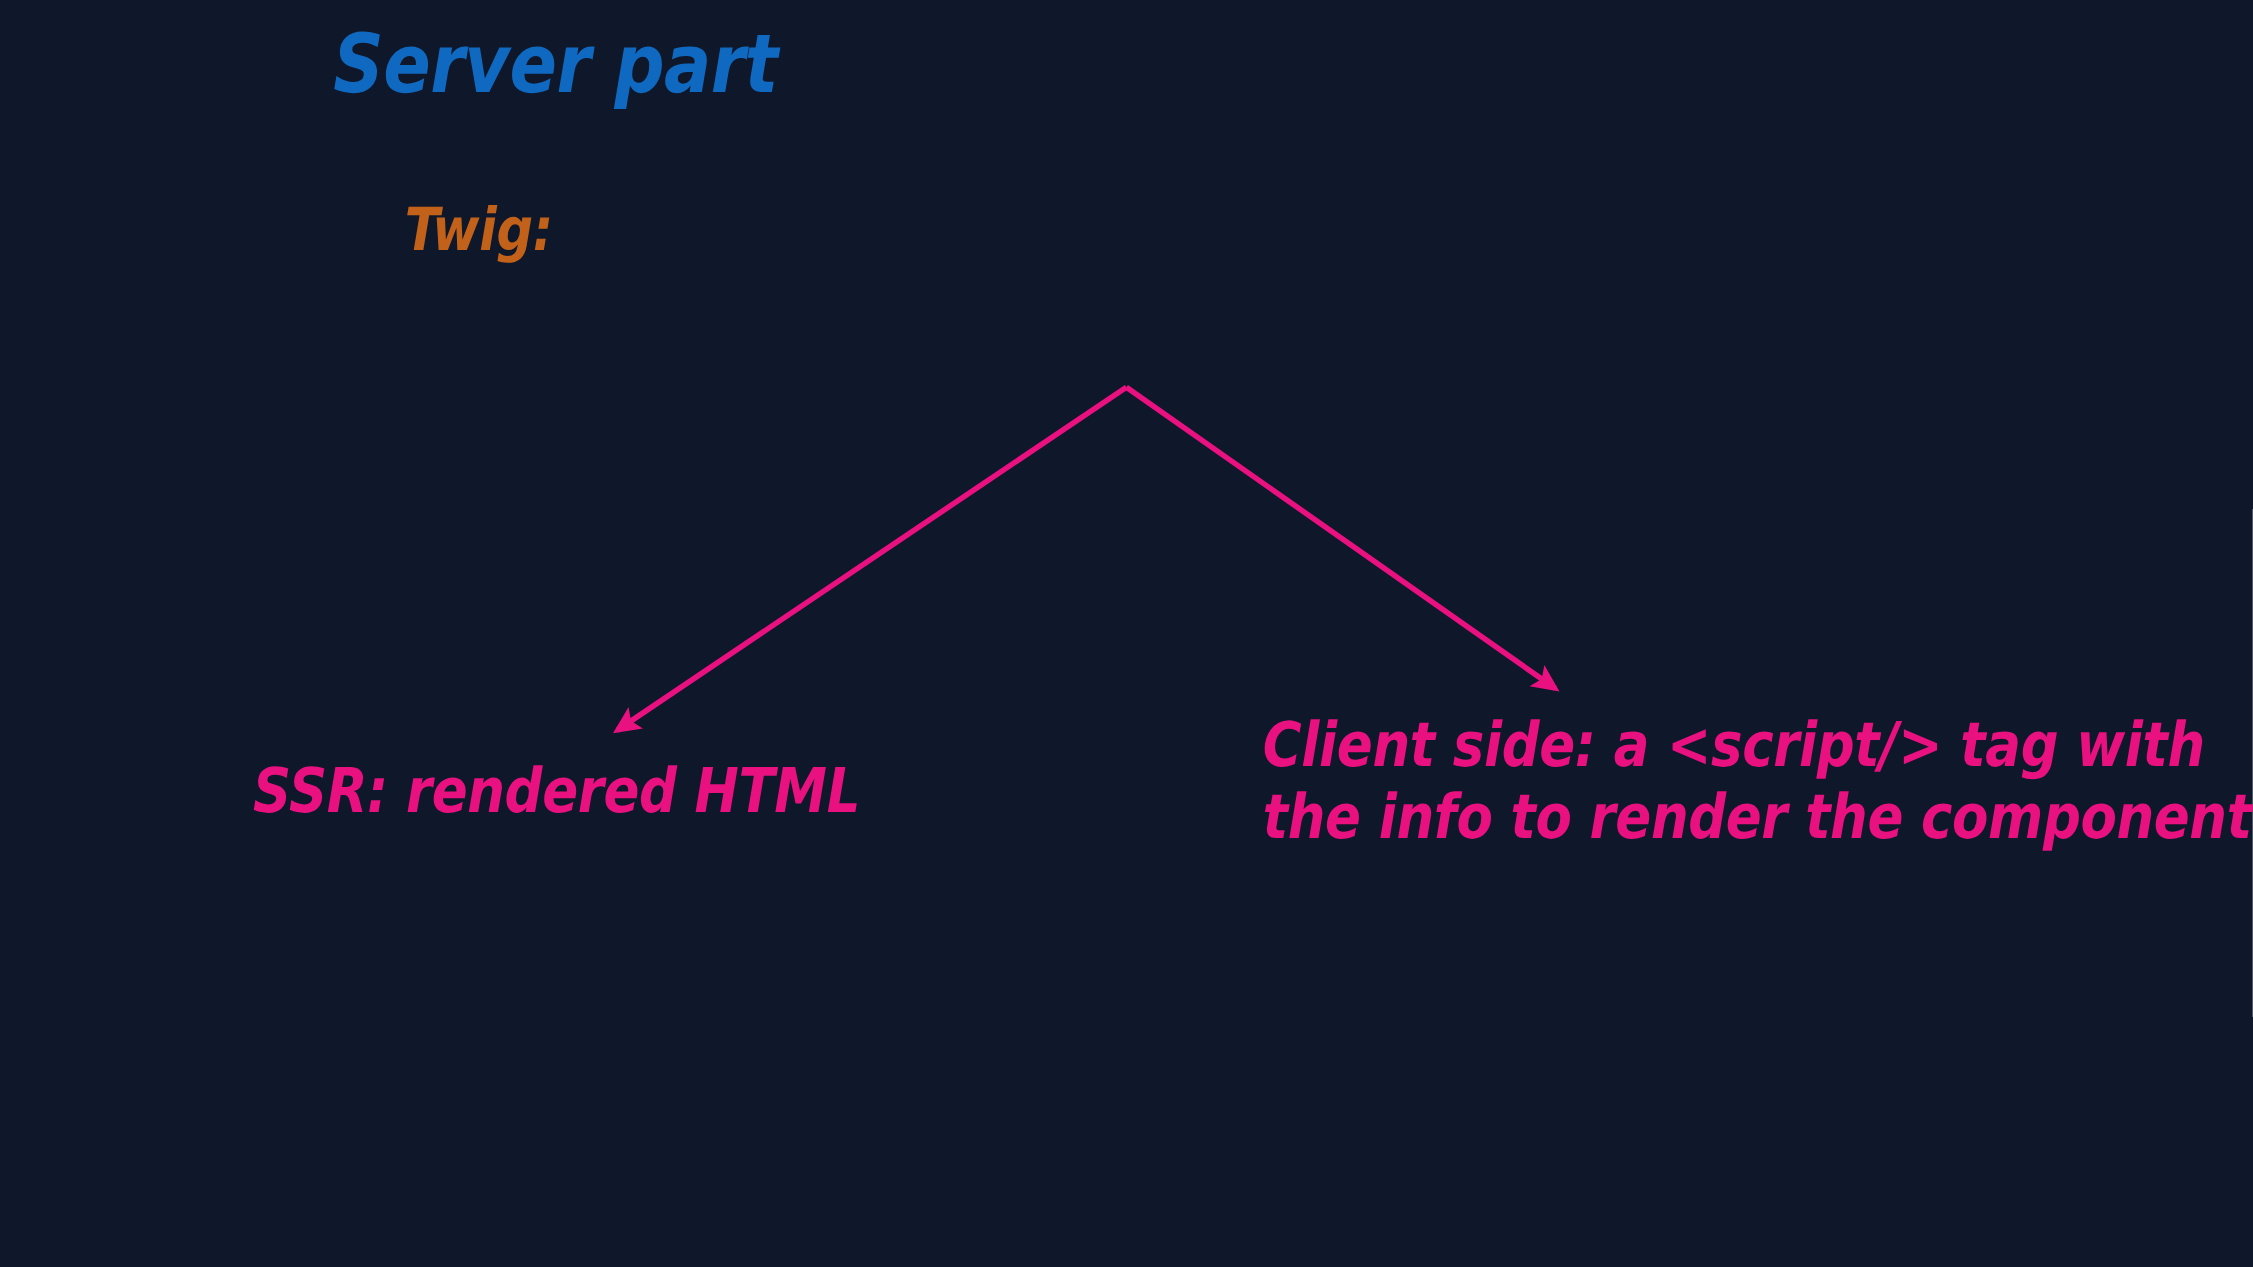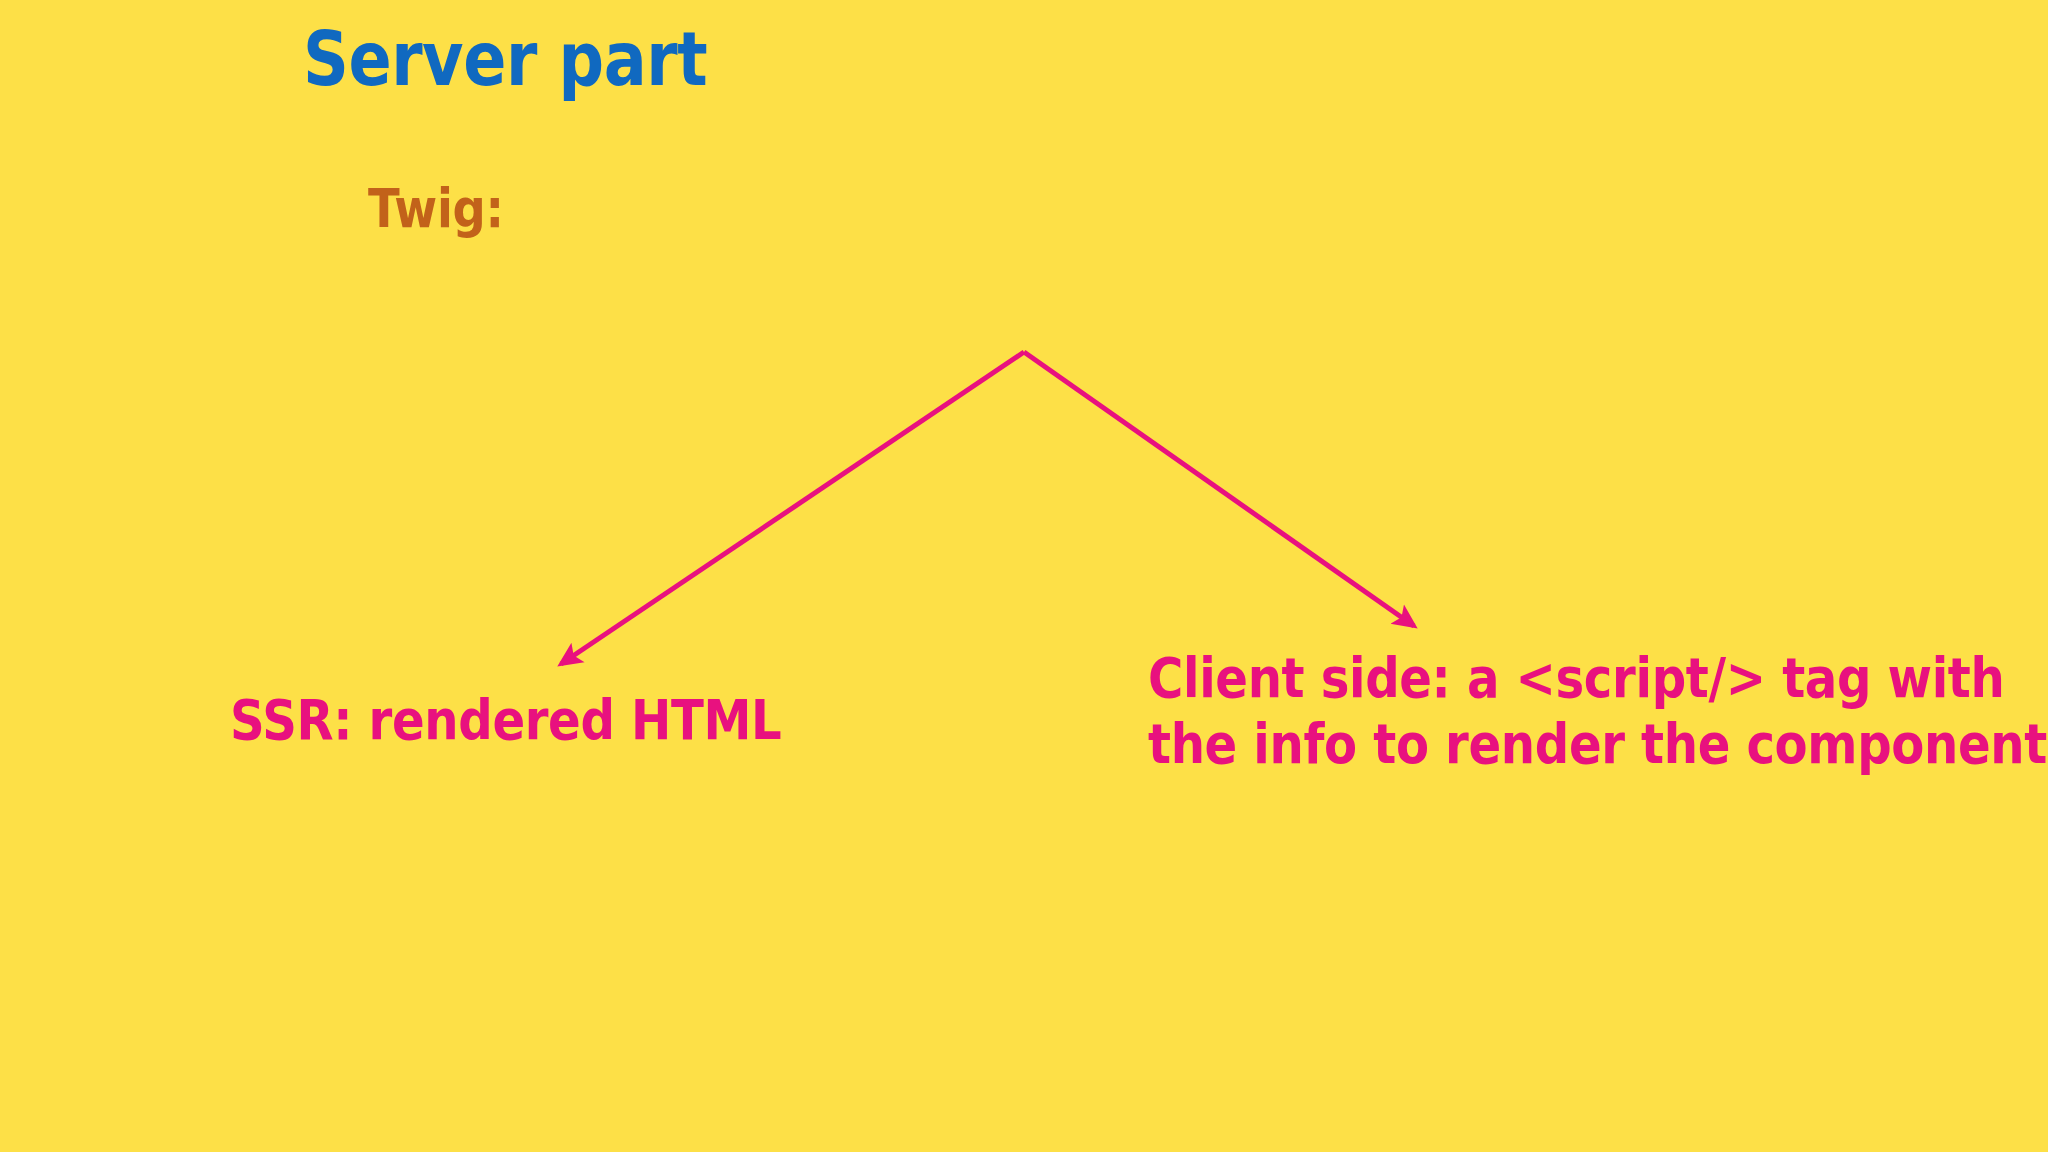--- a/index.html
+++ b/index.html
@@ -11,21 +11,22 @@
     height: 1152px;
     background: #ffffff;
     font-family: "DejaVu Sans", sans-serif;
     overflow: hidden;
   }
 
   #slide {
     position: relative;
     width: 2048px;
     height: 1152px;
-    background: #fde047;
+    background: #0f172a;
+    font-style: italic;
   }
 
   
 
   .slide-title {
     position: absolute;
     left: 303px;
     top: 22px;
     font-family: "DejaVu Sans", sans-serif;
     font-size: 74px;

